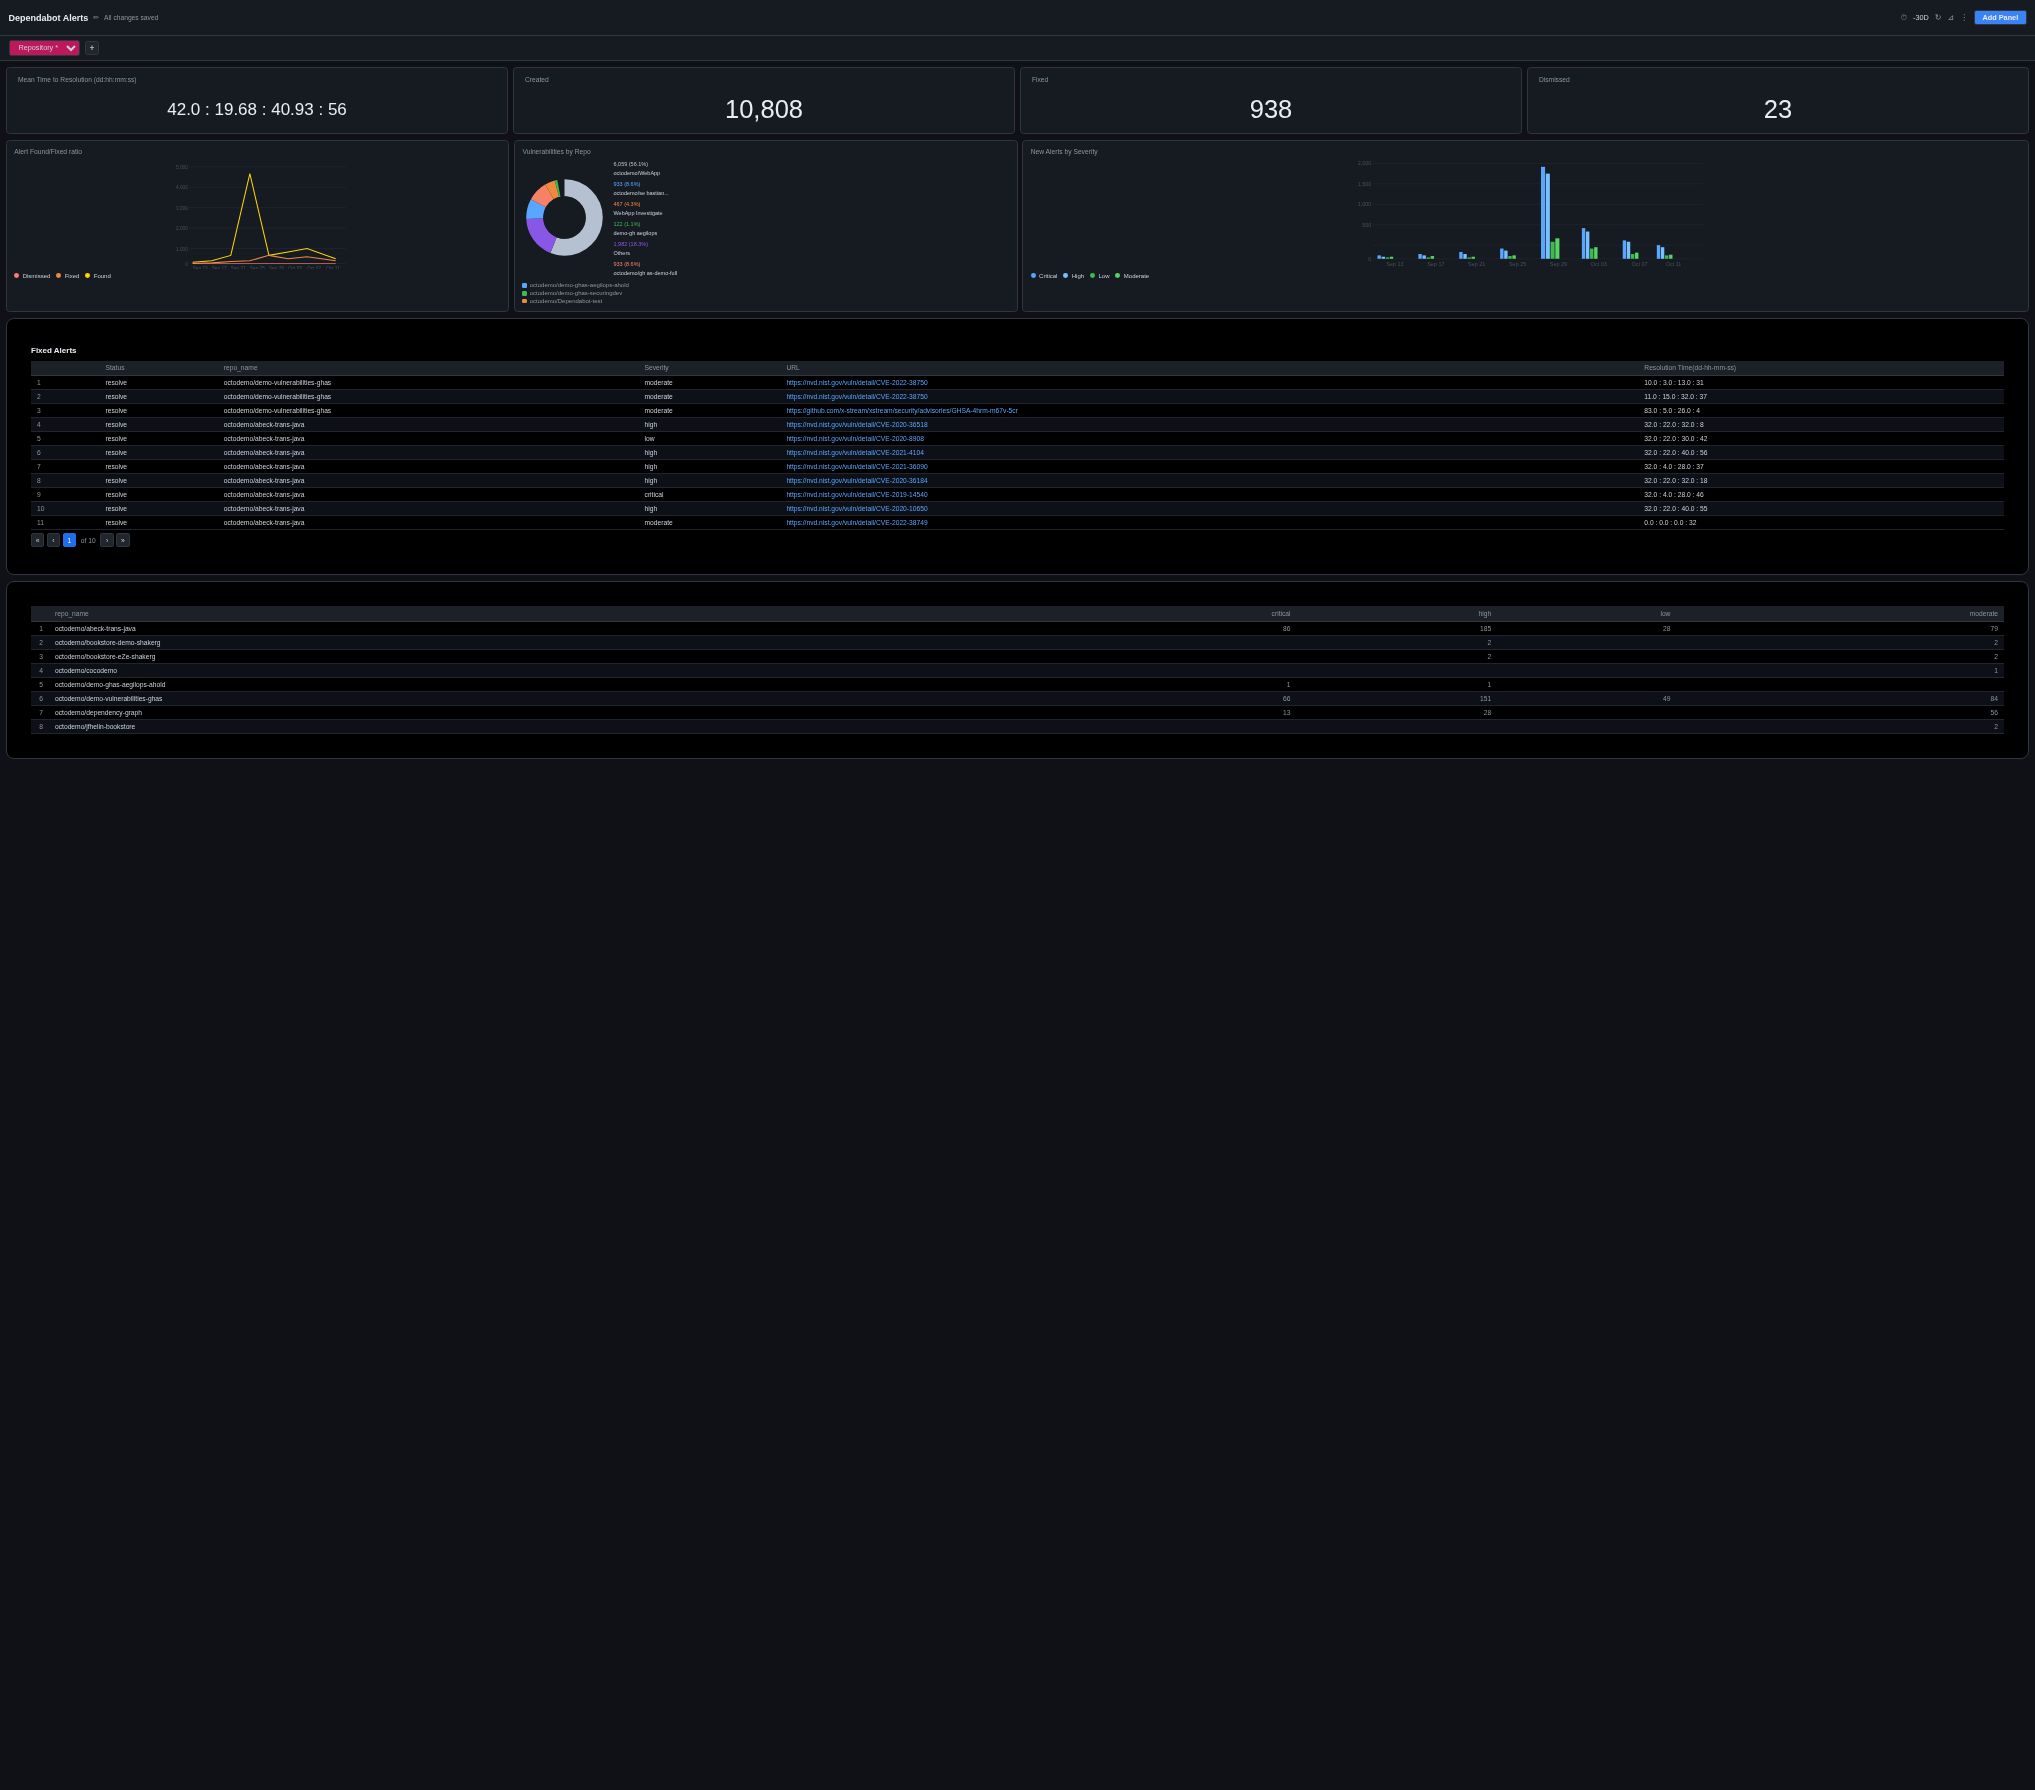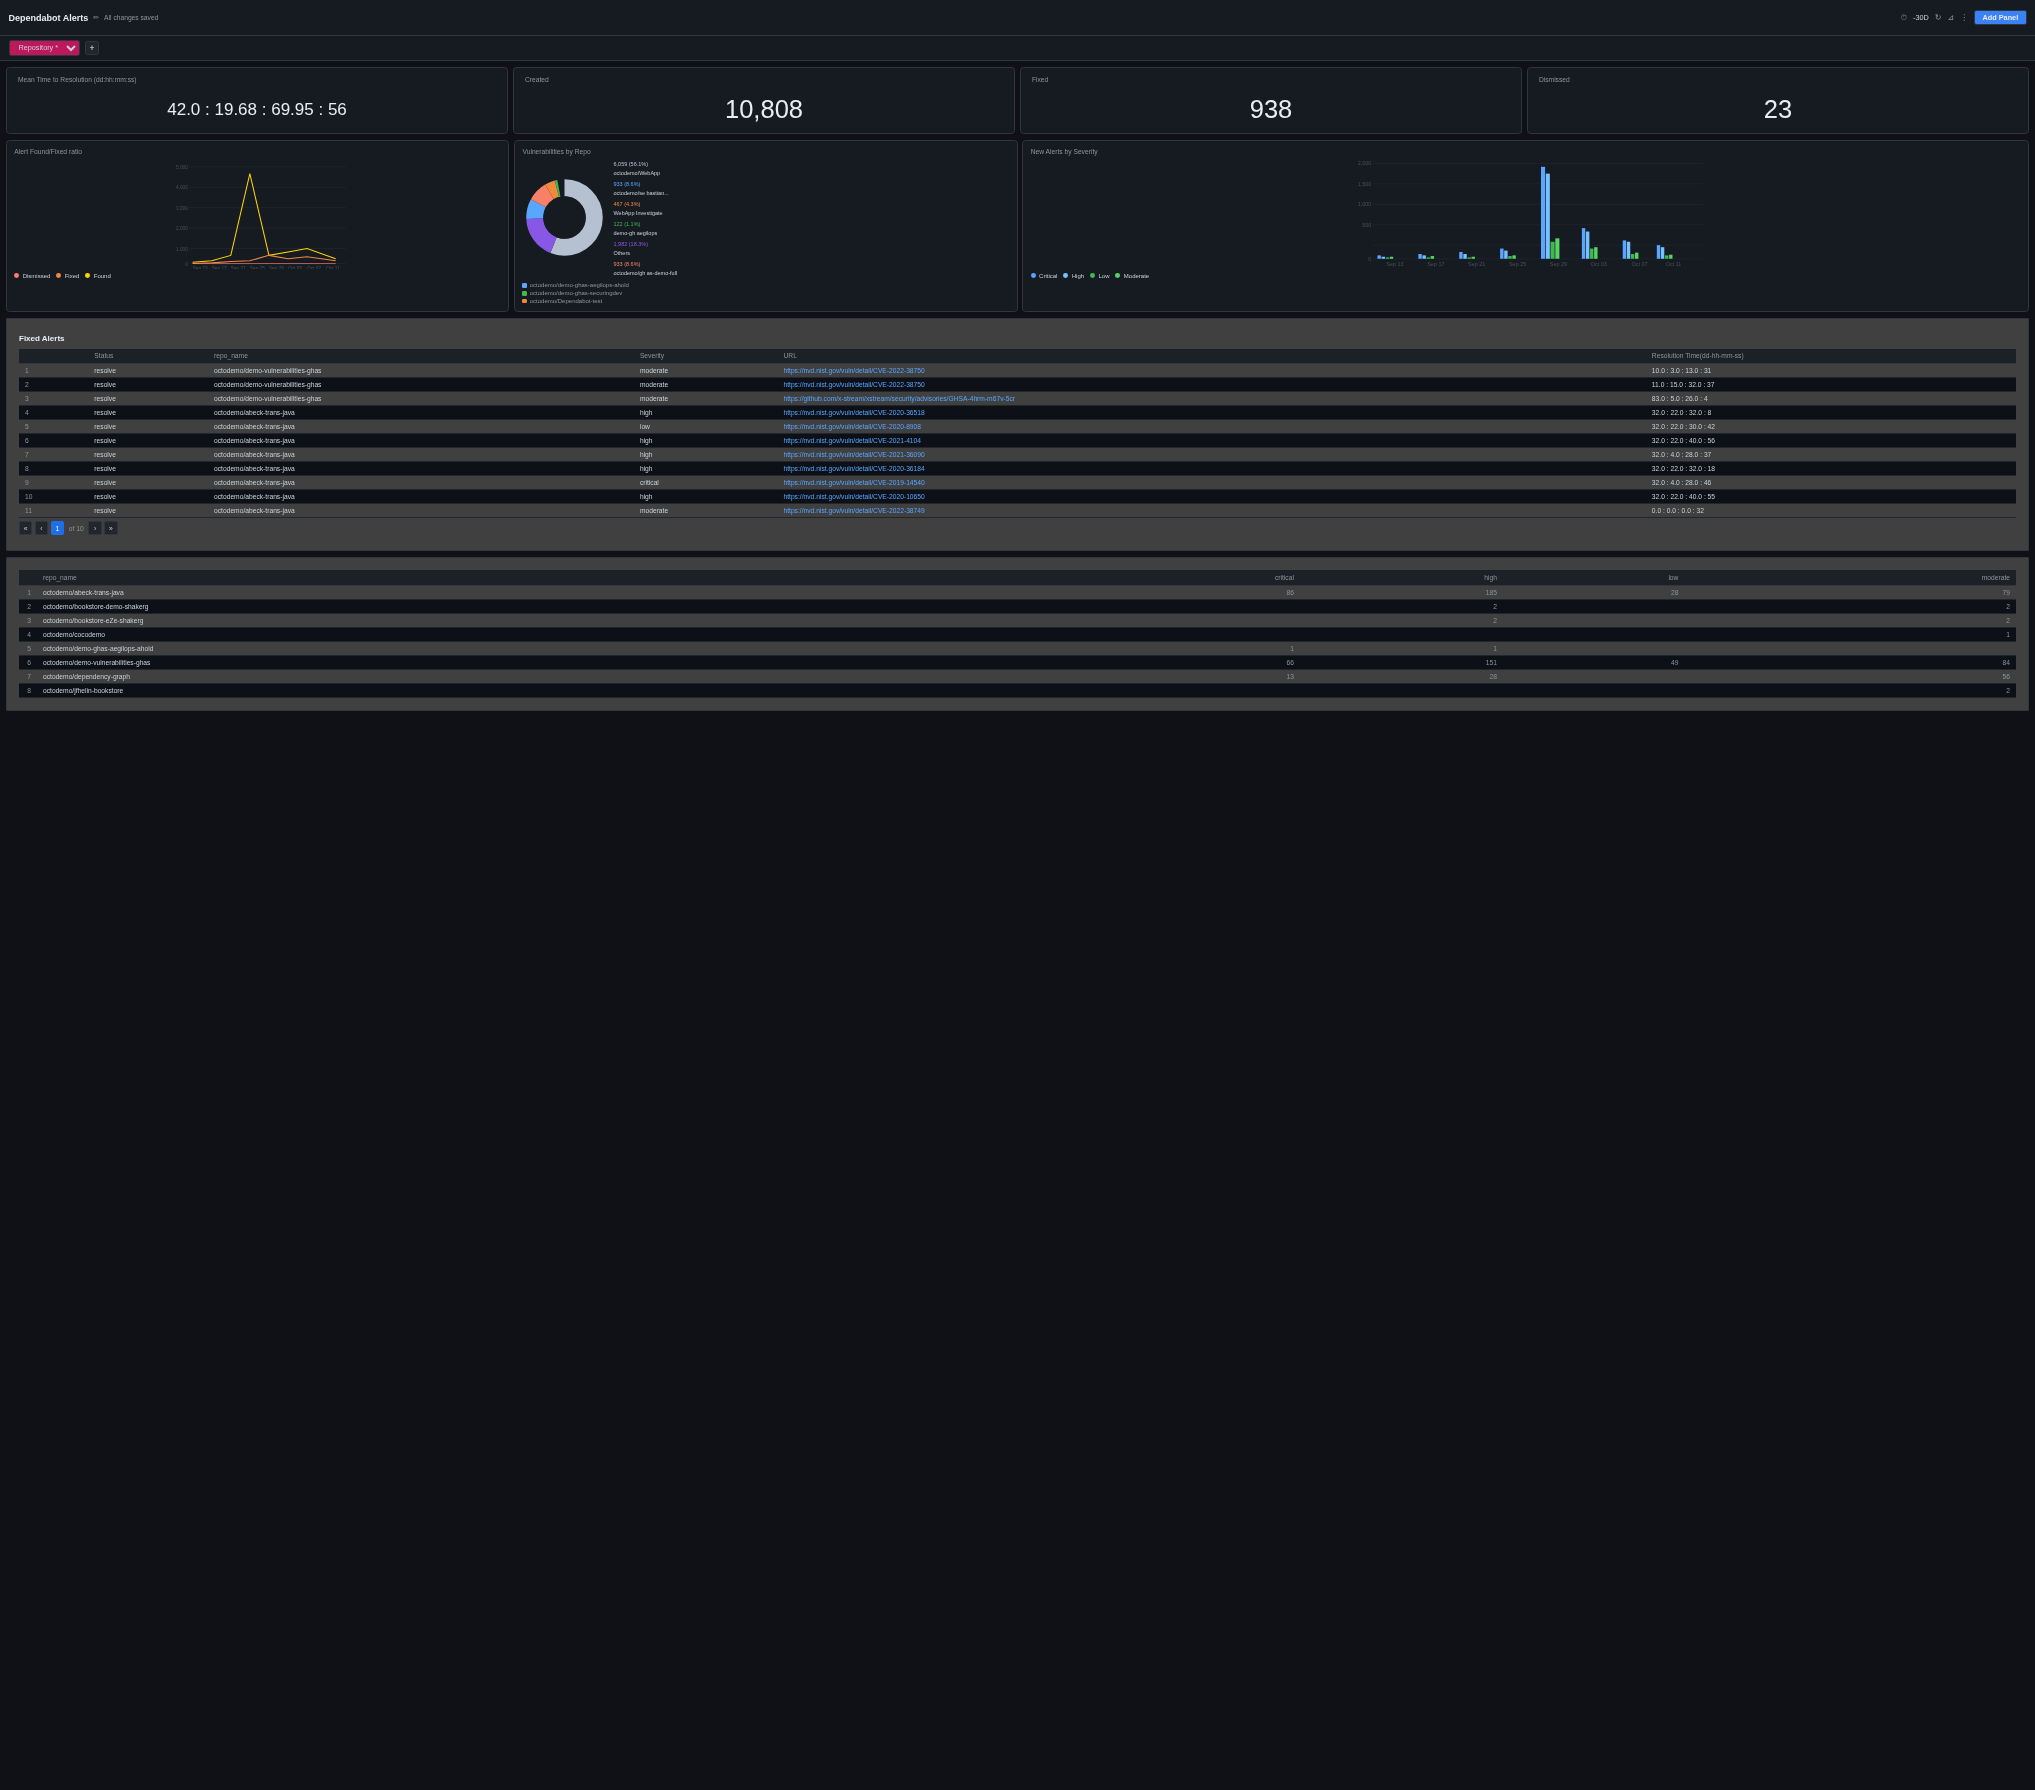--- a/index.html
+++ b/index.html
@@ -238,24 +238,24 @@
     }
     .repo-table th.right { text-align: right; }
     .repo-table td {
       padding: 3px 6px;
       border-bottom: 0.6px solid #21262d;
       color: #c9d1d9;
     }
     .repo-table td.right { text-align: right; color: #8b949e; }
     .repo-table tr:nth-child(even) td { background: #0d1117; }
     .section-card {
-      background: #404040;
+      background: #000000;
       border: 0.6px solid #30363d;
-      border-radius: 1px;
-      padding: 12px;
+      border-radius: 8px;
+      padding: 24px;
     }
   </style>
 </head>
 <body>
 
 <div class="top-header">
   <div class="top-header-left">
     <span class="top-header-title">Dependabot Alerts</span>
     <span style="color:#8b949e;font-size:7.3px;">✏</span>
     <span class="top-header-saved">All changes saved</span>
@@ -275,21 +275,21 @@
     <option>Repository *</option>
   </select>
   <button class="btn-plus">+</button>
 </div>
 
 <div class="main">
 
   <div class="stat-cards">
     <div class="stat-card">
       <div class="stat-card-title">Mean Time to Resolution (dd:hh:mm:ss)</div>
-      <div class="stat-card-value small-text">42.0 : 19.68 : 69.95 : 56</div>
+      <div class="stat-card-value small-text">42.0 : 19.68 : 40.93 : 56</div>
     </div>
     <div class="stat-card">
       <div class="stat-card-title">Created</div>
       <div class="stat-card-value">10,808</div>
     </div>
     <div class="stat-card">
       <div class="stat-card-title">Fixed</div>
       <div class="stat-card-value">938</div>
     </div>
     <div class="stat-card">

